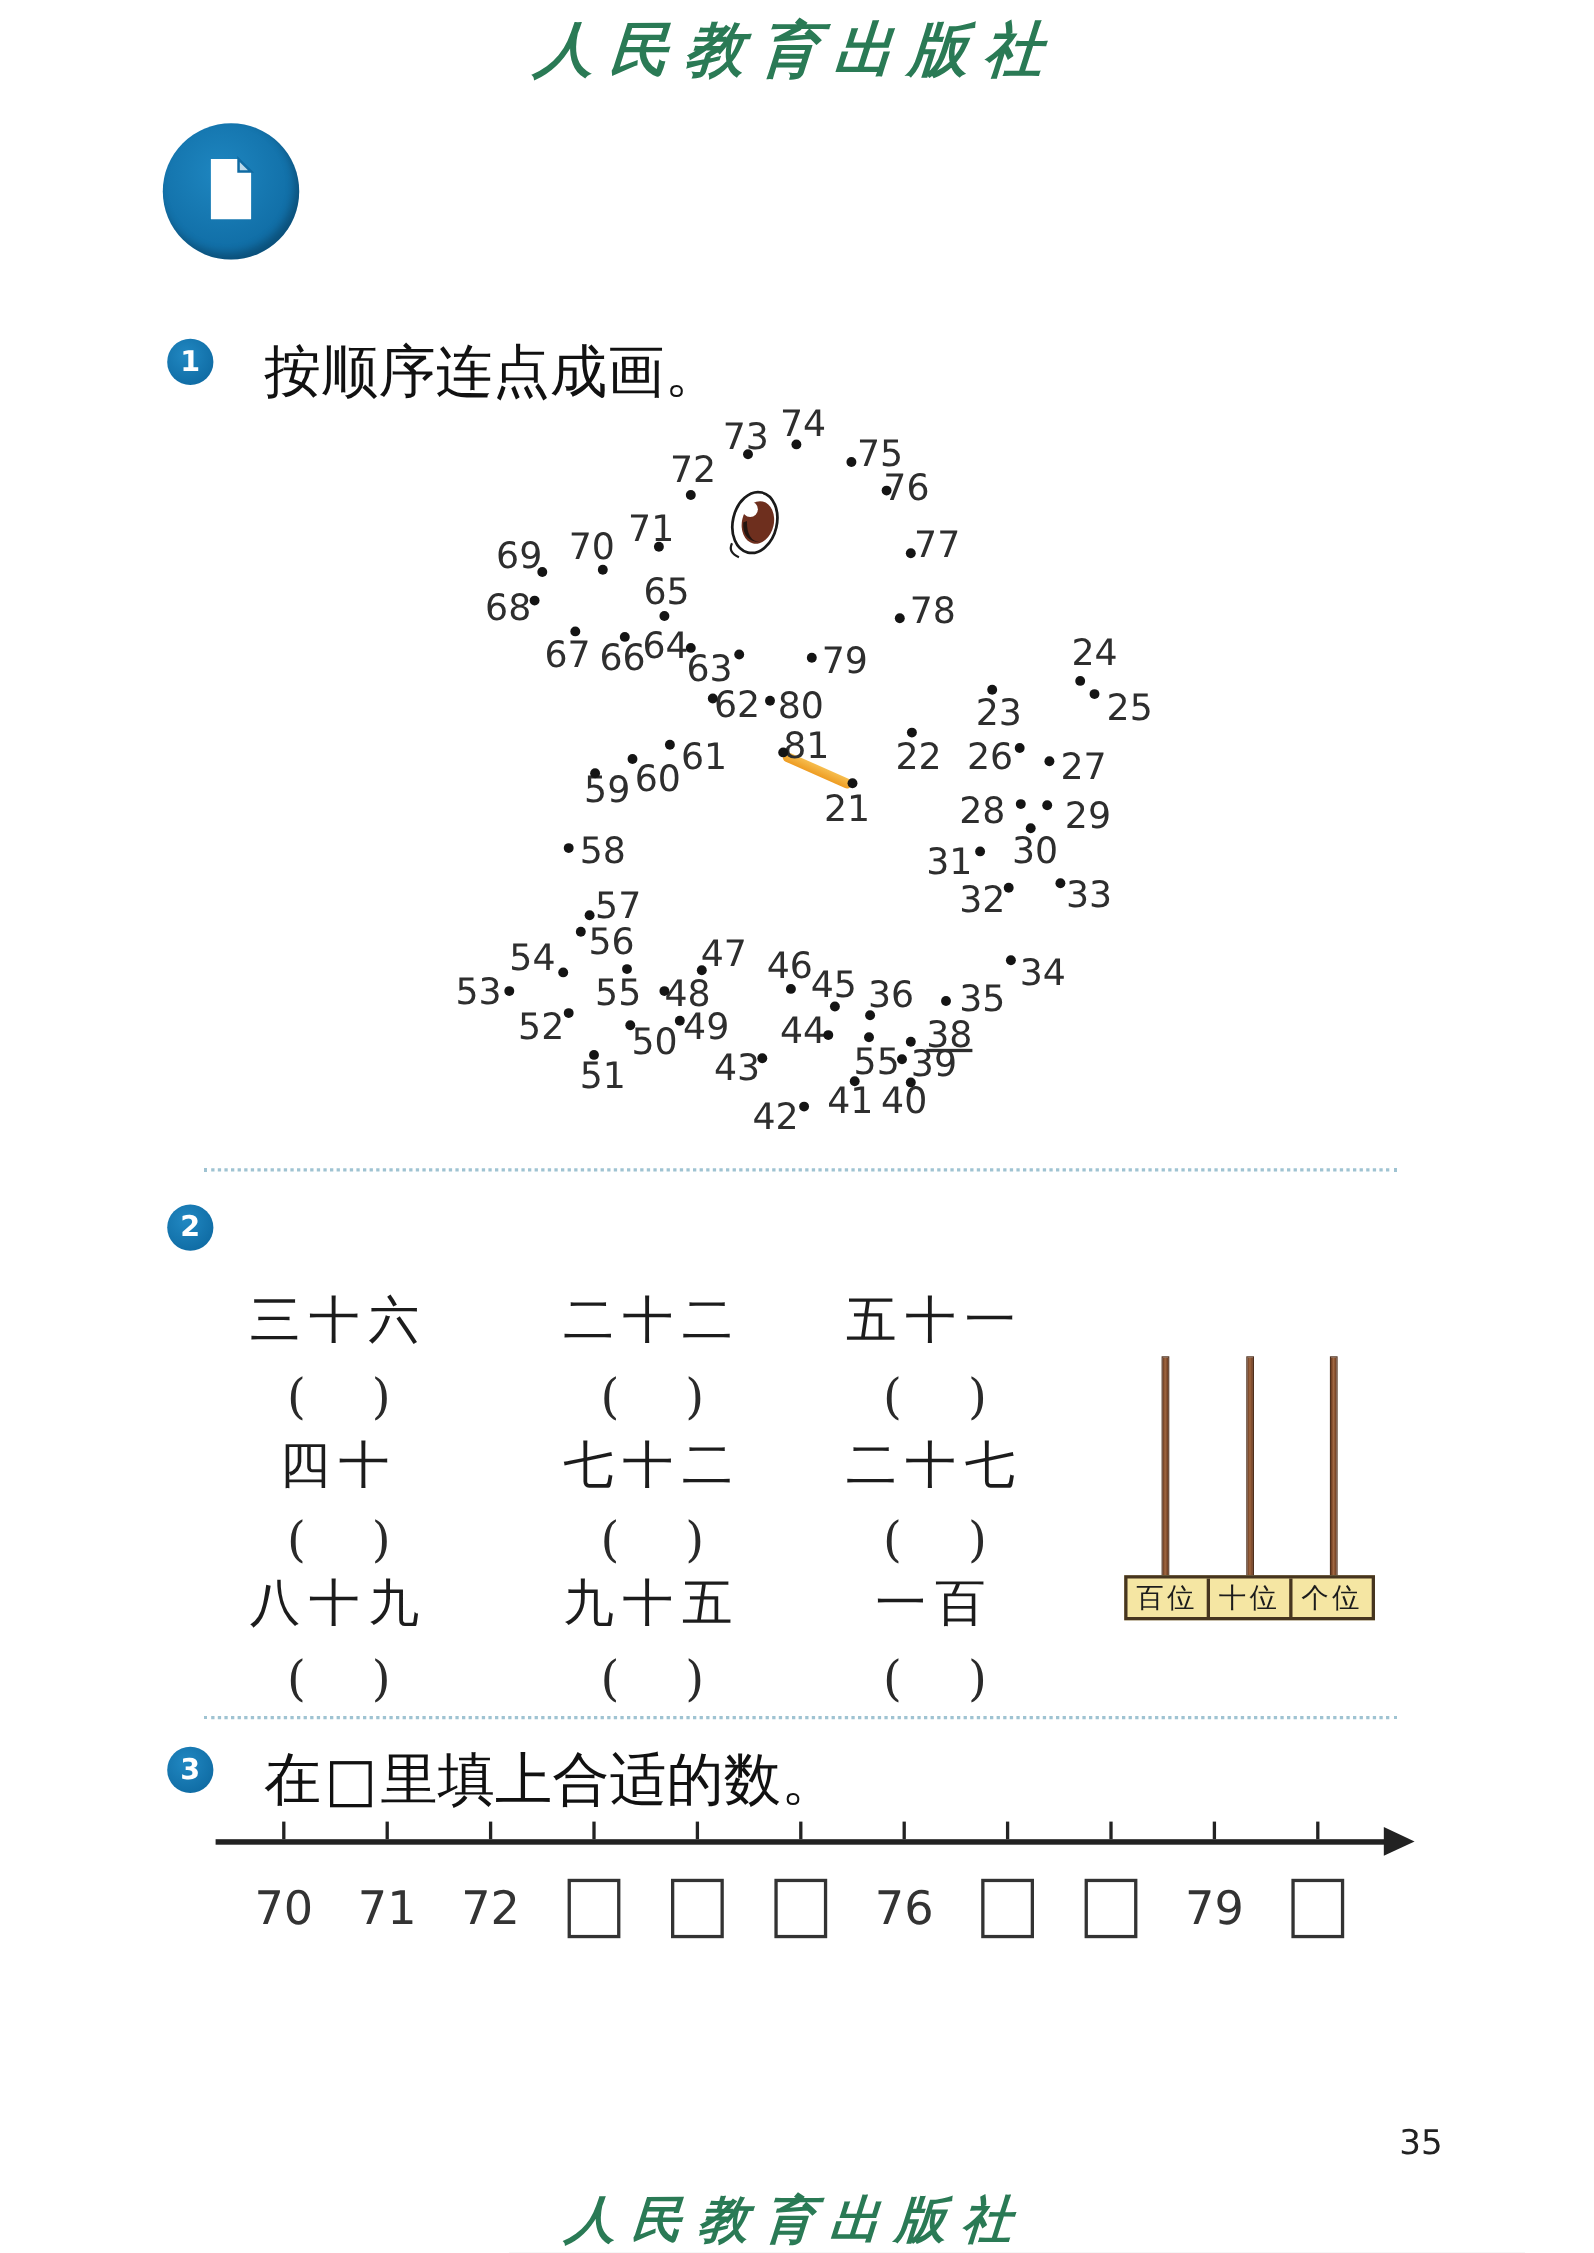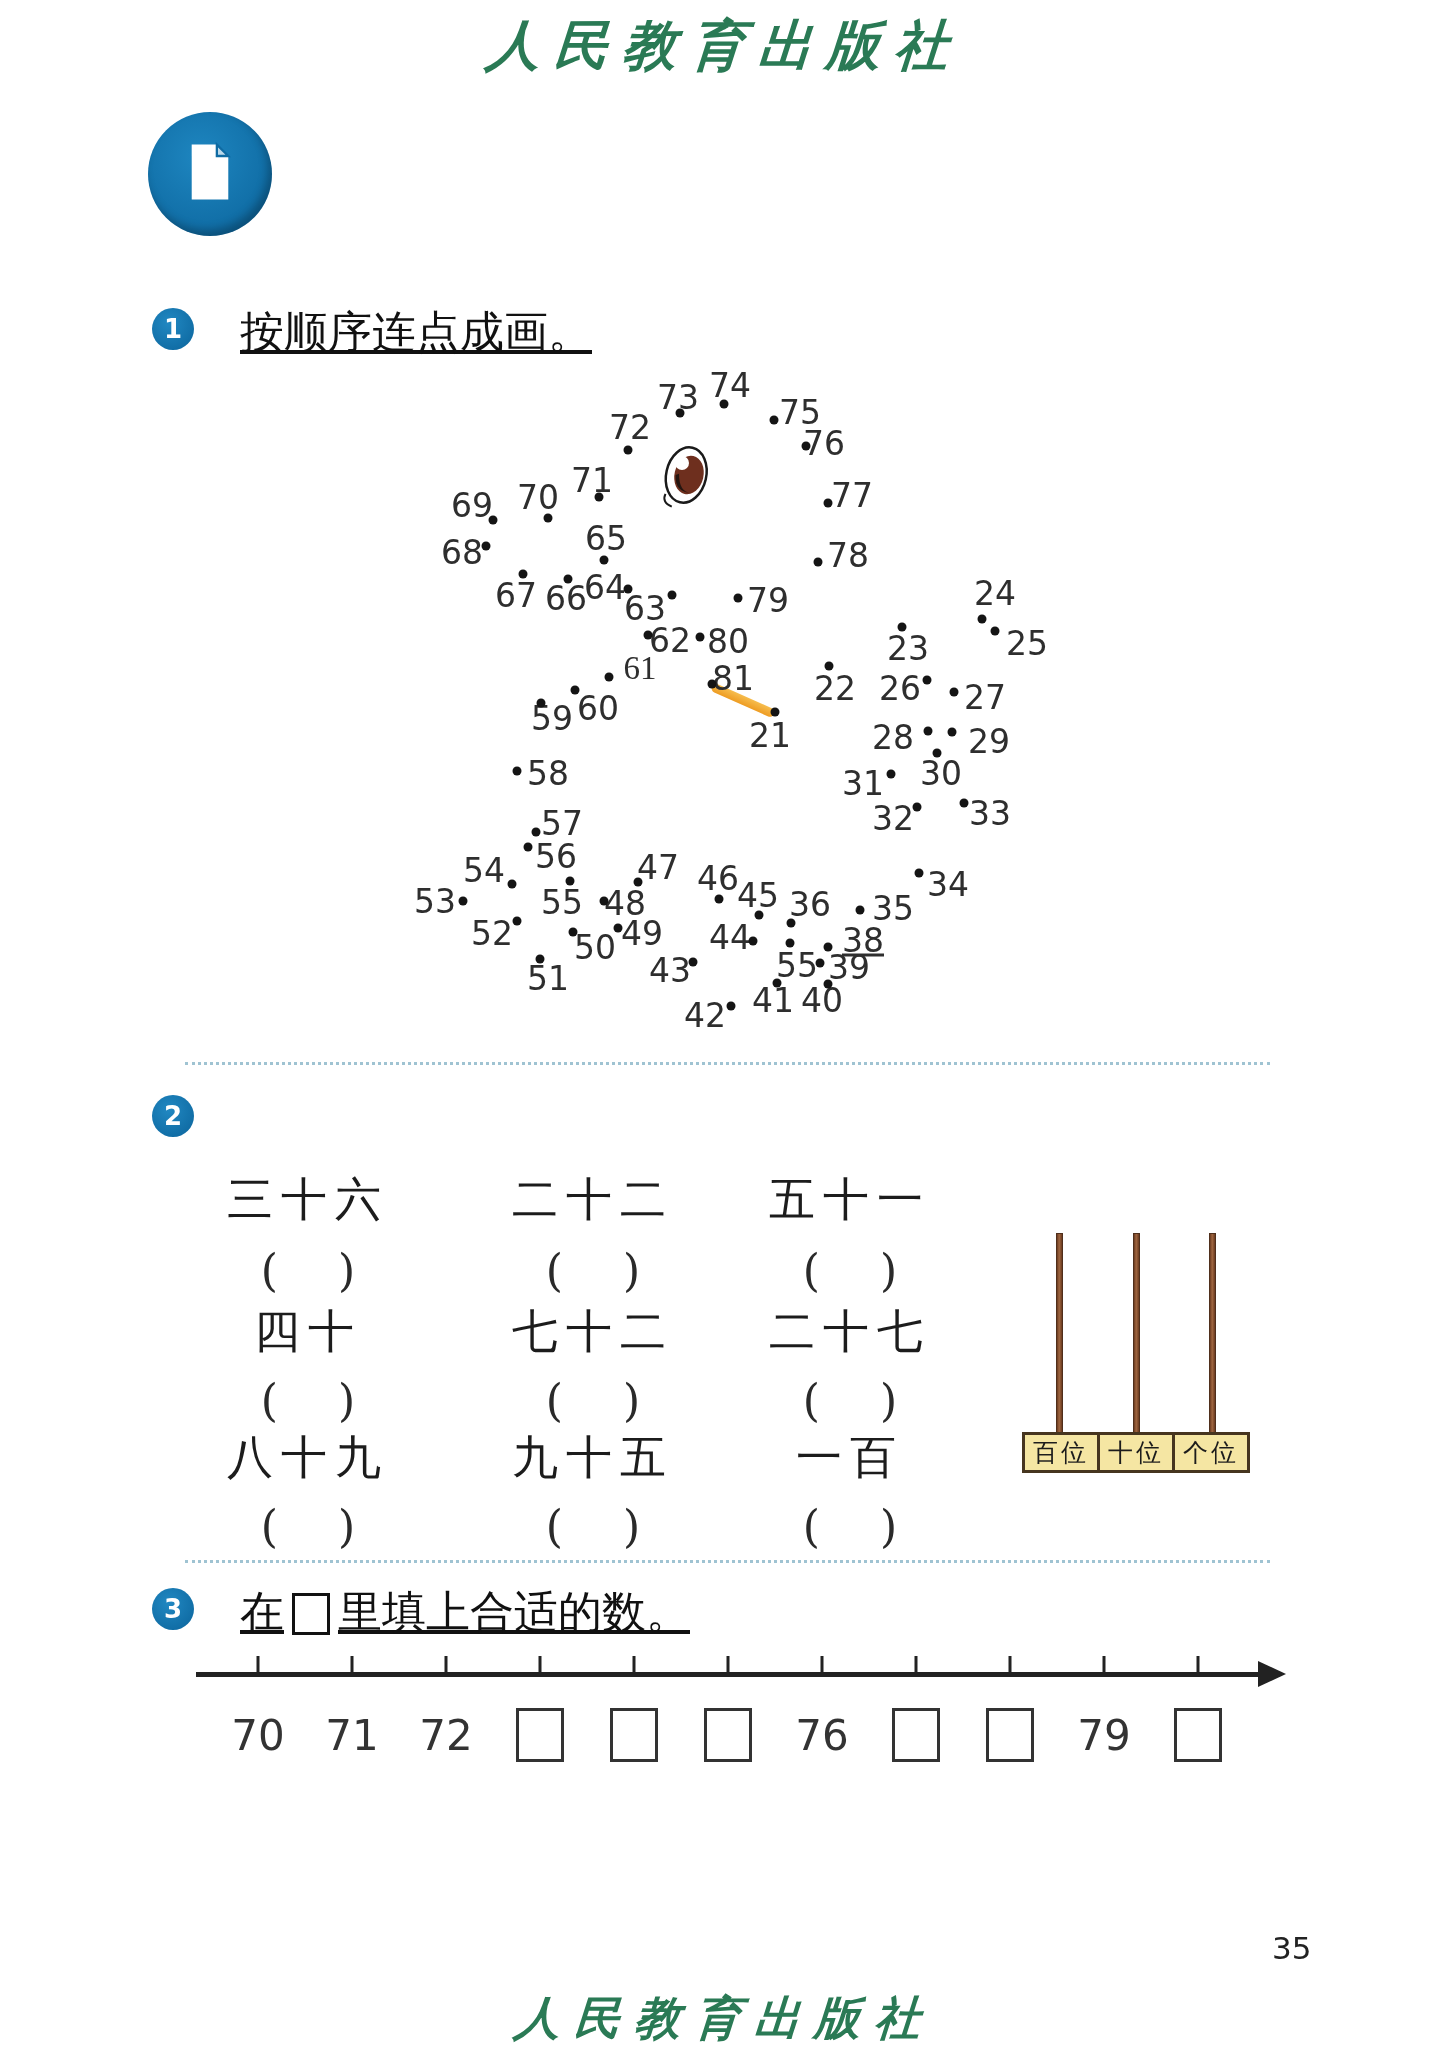--- a/index.html
+++ b/index.html
@@ -29,21 +29,21 @@
     display:flex;align-items:center;justify-content:center;
     font-size:46px;font-weight:bold;color:#2478bc;letter-spacing:4px;
   }
   
   .ex-badge{
     position:absolute;left:152px;width:42px;height:42px;border-radius:50%;
     background:radial-gradient(circle at 40% 35%, #2188c2, #0f6ba3 80%);
     color:#fff;font-family:"DejaVu Sans",sans-serif;font-weight:bold;font-size:26px;
     display:flex;align-items:center;justify-content:center;
   }
-  .ex-title{position:absolute;left:240px;font-size:44px;color:#111;white-space:nowrap;text-decoration:underline;}
+  .ex-title{position:absolute;left:240px;font-size:52px;color:#111;white-space:nowrap;}
   
   .canvas{position:absolute;left:0;top:0;width:1449px;height:2048px;}
   .dot-label{
     position:absolute;transform:translate(-50%,-50%);
     font-family:"DejaVu Sans",sans-serif;font-size:33px;color:#2e2e2e;line-height:1;
   }
   .dot{
     position:absolute;width:9px;height:9px;border-radius:50%;background:#141414;
     transform:translate(-50%,-50%);
   }
@@ -217,21 +217,21 @@
       <div class="dot-label" style="left: 556px; top: 856px;">56</div>
       <div class="dot" style="left: 528px; top: 847px;"></div>
       <div class="dot-label" style="left: 562px; top: 823px; text-align: center;">57</div>
       <div class="dot" style="left: 536px; top: 832px;"></div>
       <div class="dot-label" style="left: 548px; top: 773px;">58</div>
       <div class="dot" style="left: 517px; top: 771px;"></div>
       <div class="dot-label" style="left: 552px; top: 718px;">59</div>
       <div class="dot" style="left: 541px; top: 703px;"></div>
       <div class="dot-label" style="left: 598px; top: 708px;">60</div>
       <div class="dot" style="left: 575px; top: 690px;"></div>
-      <div class="dot-label" style="left: 640px; top: 668px; font-family: Liberation Serif, serif;">61</div>
+      <div class="dot-label" style="left: 640px; top: 688px;">61</div>
       <div class="dot" style="left: 609px; top: 677px;"></div>
       <div class="dot-label" style="left: 670px; top: 640px;">62</div>
       <div class="dot" style="left: 648px; top: 635px;"></div>
       <div class="dot-label" style="left: 645px; top: 608px;">63</div>
       <div class="dot" style="left: 672px; top: 595px;"></div>
       <div class="dot-label" style="left: 605px; top: 587px;">64</div>
       <div class="dot" style="left: 628px; top: 589px;"></div>
       <div class="dot-label" style="left: 606px; top: 538px;">65</div>
       <div class="dot" style="left: 604px; top: 560px;"></div>
       <div class="dot-label" style="left: 566px; top: 598px;">66</div>

